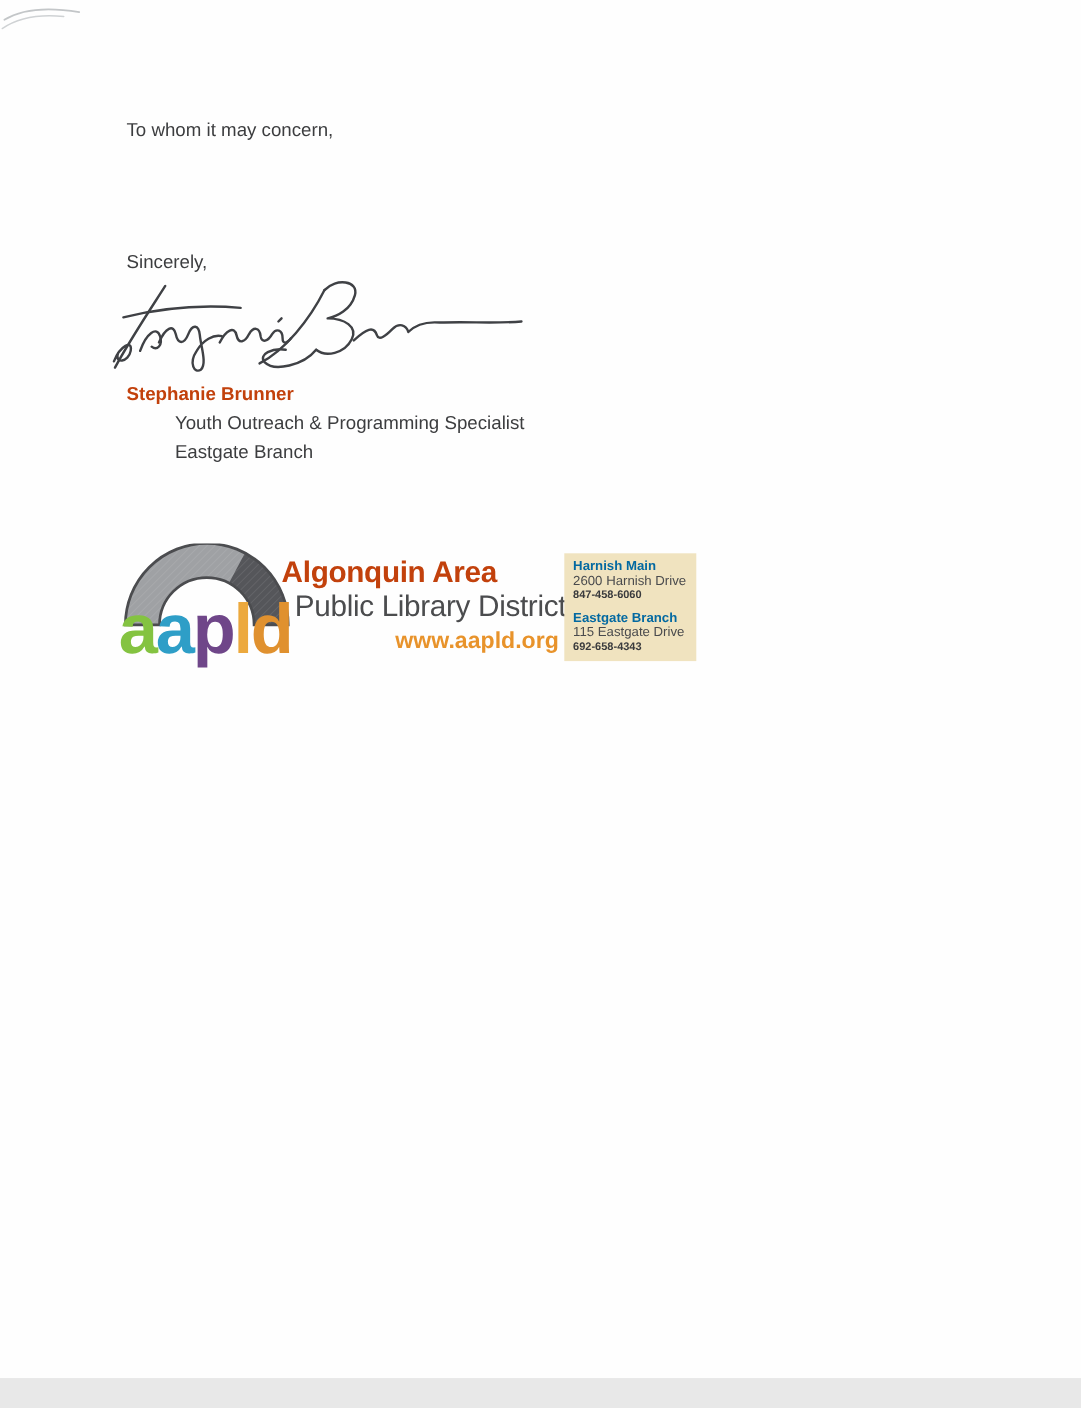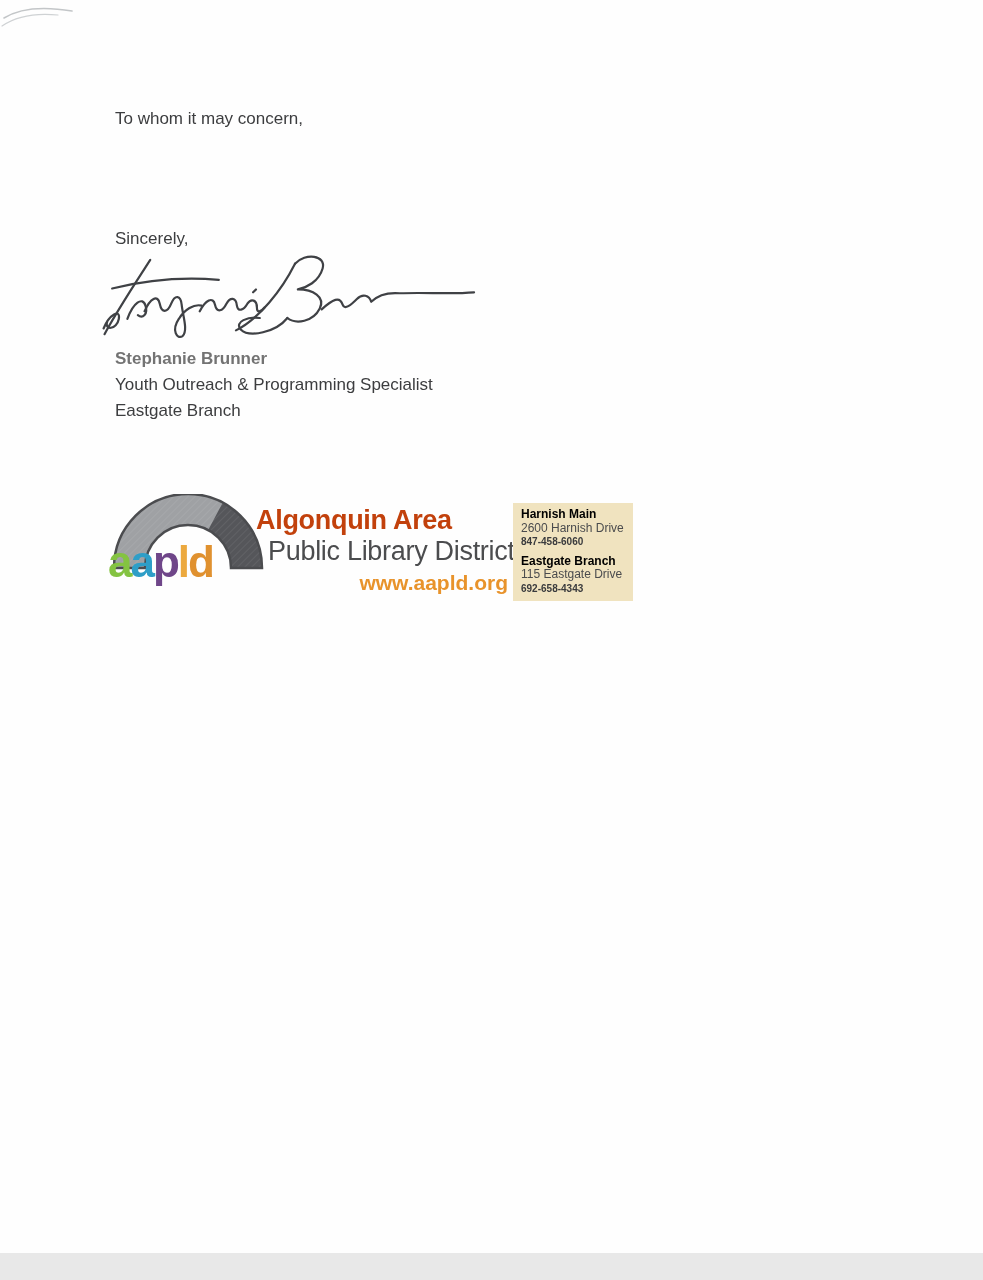--- a/index.html
+++ b/index.html
@@ -11,45 +11,45 @@
     color:#3c3d3f;
     overflow:hidden;
     margin:0 auto;
   }
   .txt{position:absolute;font-size:17px;line-height:25px;color:#3c3d3f;}
   .salutation{left:115px;top:106px;}
   .body-par{left:115px;top:154px;width:735px;}
   .closing{left:115px;top:226px;}
   .signature-svg{position:absolute;left:95px;top:248px;}
   .signer-block{left:115px;top:346px;}
-  .signer-name{font-weight:bold;font-size:17px;line-height:26px;color:#737373;}
-  .signer-title,.signer-branch{font-size:17px;line-height:26px;}
+  .signer-name{font-weight:bold;font-size:17px;line-height:26px;color:#c2410c;}
+  .signer-title,.signer-branch{font-size:17px;line-height:26px;margin-left:44px;}
 
   
   .arch-svg{position:absolute;left:112px;top:494px;}
   .logo-word{
     position:absolute;left:108px;top:540px;
-    font-size:44px;font-weight:bold;line-height:1;
+    font-size:64px;font-weight:bold;line-height:1;
     letter-spacing:-2px;
   }
   .l0{color:#84C341;}
   .l1{color:#2E9EC7;}
   .l2{color:#6F4689;}
   .l3{color:#ECA93E;}
   .l4{color:#E0912F;}
   .org-line1{position:absolute;left:256px;top:505px;font-size:27px;line-height:31px;color:#c2410c;letter-spacing:-0.3px;font-weight:bold;}
   .org-line2{position:absolute;left:268px;top:536px;font-size:27px;line-height:31px;color:#4b4c4e;letter-spacing:-0.3px;}
   .website{position:absolute;left:268px;top:571px;width:240px;text-align:right;font-size:21px;font-weight:bold;color:#E8932B;}
   .locations-box{
     position:absolute;left:513px;top:503px;width:120px;min-height:85px;
     background:#F0E3BF;padding:5px 0 6px 8px;box-sizing:border-box;
   }
   .loc-group{margin-bottom:6px;}
   .loc-group:last-child{margin-bottom:0;}
-  .loc-name{font-size:12px;font-weight:bold;line-height:13.5px;color:#000000;}
+  .loc-name{font-size:12px;font-weight:bold;line-height:13.5px;color:#0369a1;}
   .loc-addr{font-size:12px;line-height:13.5px;color:#4a4b4d;}
   .loc-phone{font-size:10px;font-weight:bold;line-height:13.5px;color:#3a3b3d;}
   .scan-scribble{position:absolute;left:0;top:0;}
 </style>
 </head>
 <body>
 
 <div class="page">
 
   <svg class="scan-scribble" width="90" height="40" viewBox="0 0 90 40">

